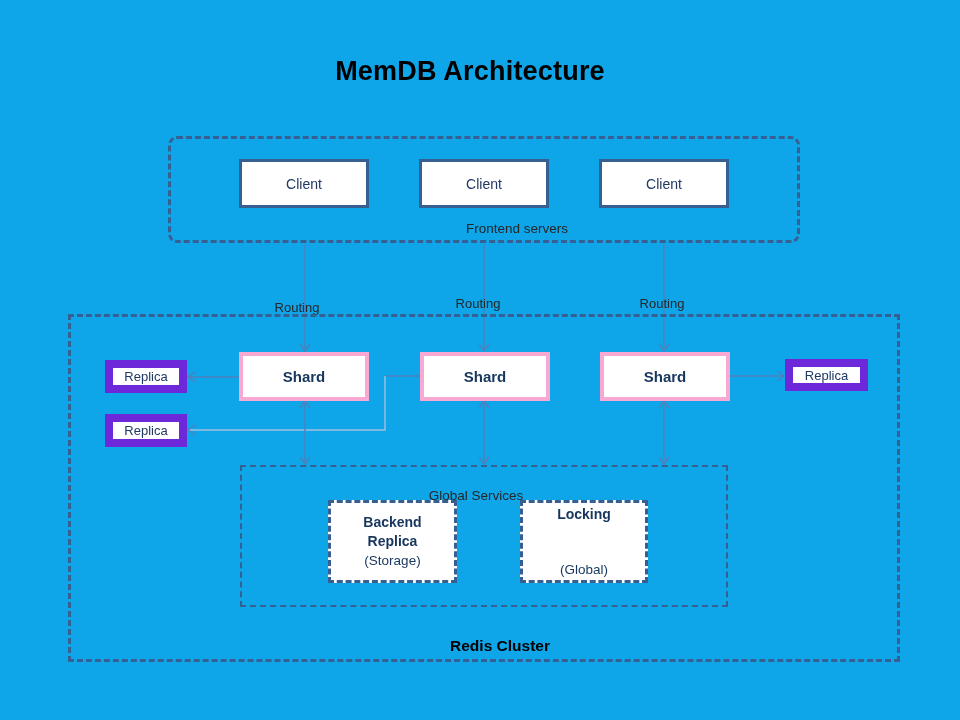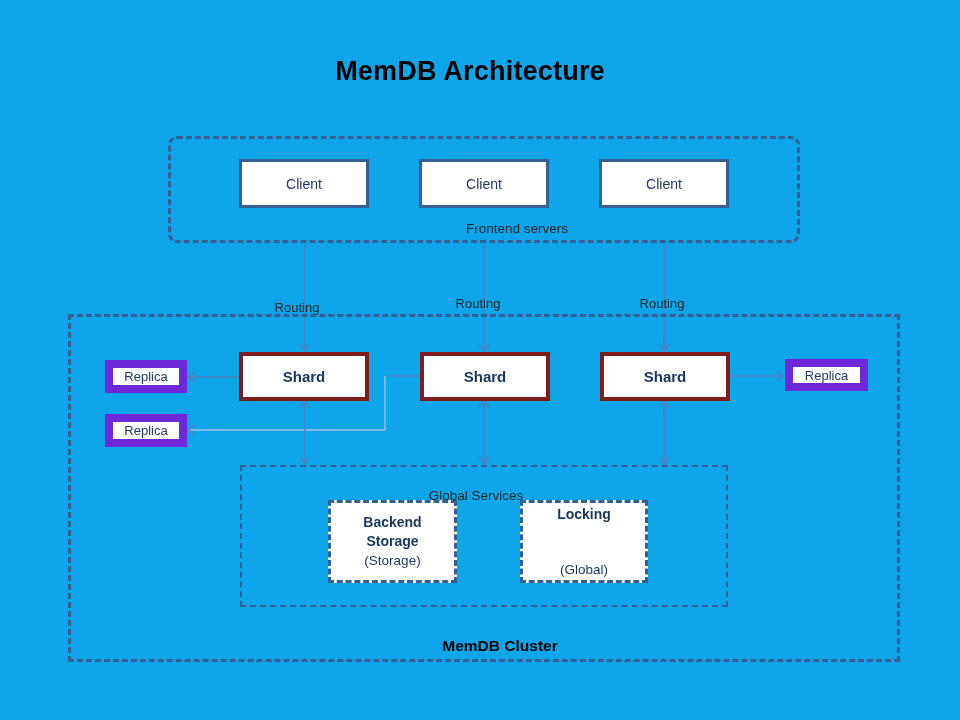--- a/index.html
+++ b/index.html
@@ -17,21 +17,21 @@
     display:flex;align-items:center;justify-content:center;text-align:center;
   }
   .dashed-group{position:absolute;box-sizing:border-box;border:3px dashed #366092;}
   .frontend-box{left:168px;top:136px;width:632px;height:107px;border-radius:9px;}
   .cluster-box{left:68px;top:314px;width:832px;height:348px;}
   .gs-box{left:240px;top:465px;width:488px;height:142px;border-width:2px;}
   .client{width:130px;height:49px;border:3px solid #366092;color:#1F3864;font-size:14px;}
   .client1{left:239px;top:159px;}
   .client2{left:419px;top:159px;}
   .client3{left:599px;top:159px;}
-  .shard{width:130px;height:49px;border:4px solid #7f1d1d;color:#17365D;font-size:15px;font-weight:bold;}
+  .shard{width:130px;height:49px;border:4px solid #f9a8d4;color:#17365D;font-size:15px;font-weight:bold;}
   .shard1{left:239px;top:352px;}
   .shard2{left:420px;top:352px;}
   .shard3{left:600px;top:352px;}
   .replica{width:82px;height:33px;border:8px solid #6d28d9;color:#1F3864;font-size:13px;}
   .replica1{left:105px;top:360px;}
   .replica2{left:105px;top:414px;}
   .replica3{left:785px;top:359px;width:83px;height:32px;}
   .inner-dashed{
     position:absolute;box-sizing:border-box;border:3px dashed #366092;background:#ffffff;
     display:flex;flex-direction:column;align-items:center;justify-content:center;text-align:center;
@@ -125,23 +125,23 @@
   <div class="box shard shard3">Shard</div>
 
   <div class="box replica replica1">Replica</div>
   <div class="box replica replica2">Replica</div>
   <div class="box replica replica3">Replica</div>
 
   <div class="dashed-group gs-box"></div>
   <div class="small-label gs-label">Global Services</div>
 
   <div class="inner-dashed backend-box">
-    <span class="svc-name">Backend Storage</span>
+    <span class="svc-name">Backend Replica</span>
     <span class="svc-tech">(Storage)</span>
   </div>
   <div class="inner-dashed locking-box">
     <span class="svc-name">Locking</span>
     <span class="svc-tech">(Global)</span>
   </div>
 
-  <div class="cluster-label">MemDB Cluster</div>
+  <div class="cluster-label">Redis Cluster</div>
 
 </div>
 
 </body></html>

